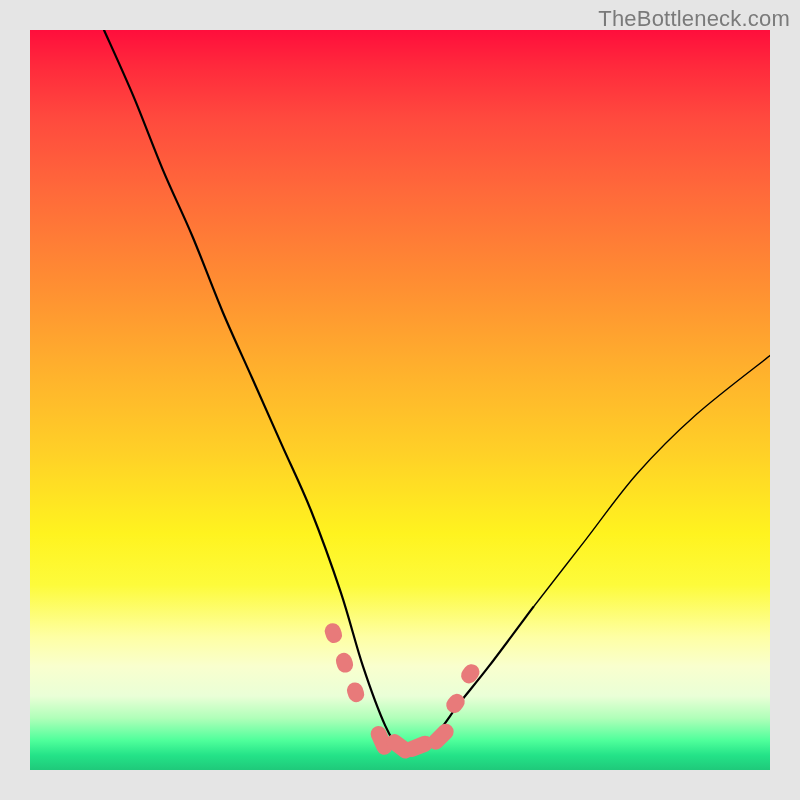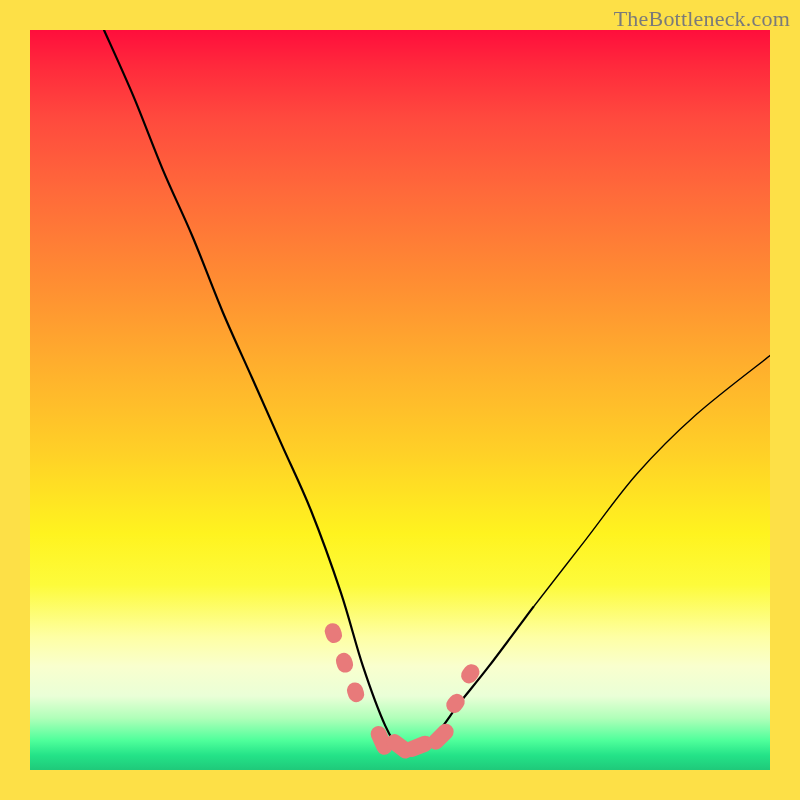--- a/index.html
+++ b/index.html
@@ -8,22 +8,21 @@
     width: 800px;
     height: 800px;
     background: #000;
     overflow: hidden;
     font-family: Arial, Helvetica, sans-serif;
   }
   .stage {
     position: relative;
     width: 800px;
     height: 800px;
-    background: #fde047;
-    font-family: Liberation Serif, serif;
+    background: #e5e5e5;
   }
   .plot {
     position: absolute;
     left: 30px;
     top: 30px;
     width: 740px;
     height: 740px;
     
     background: linear-gradient(
       to bottom,

